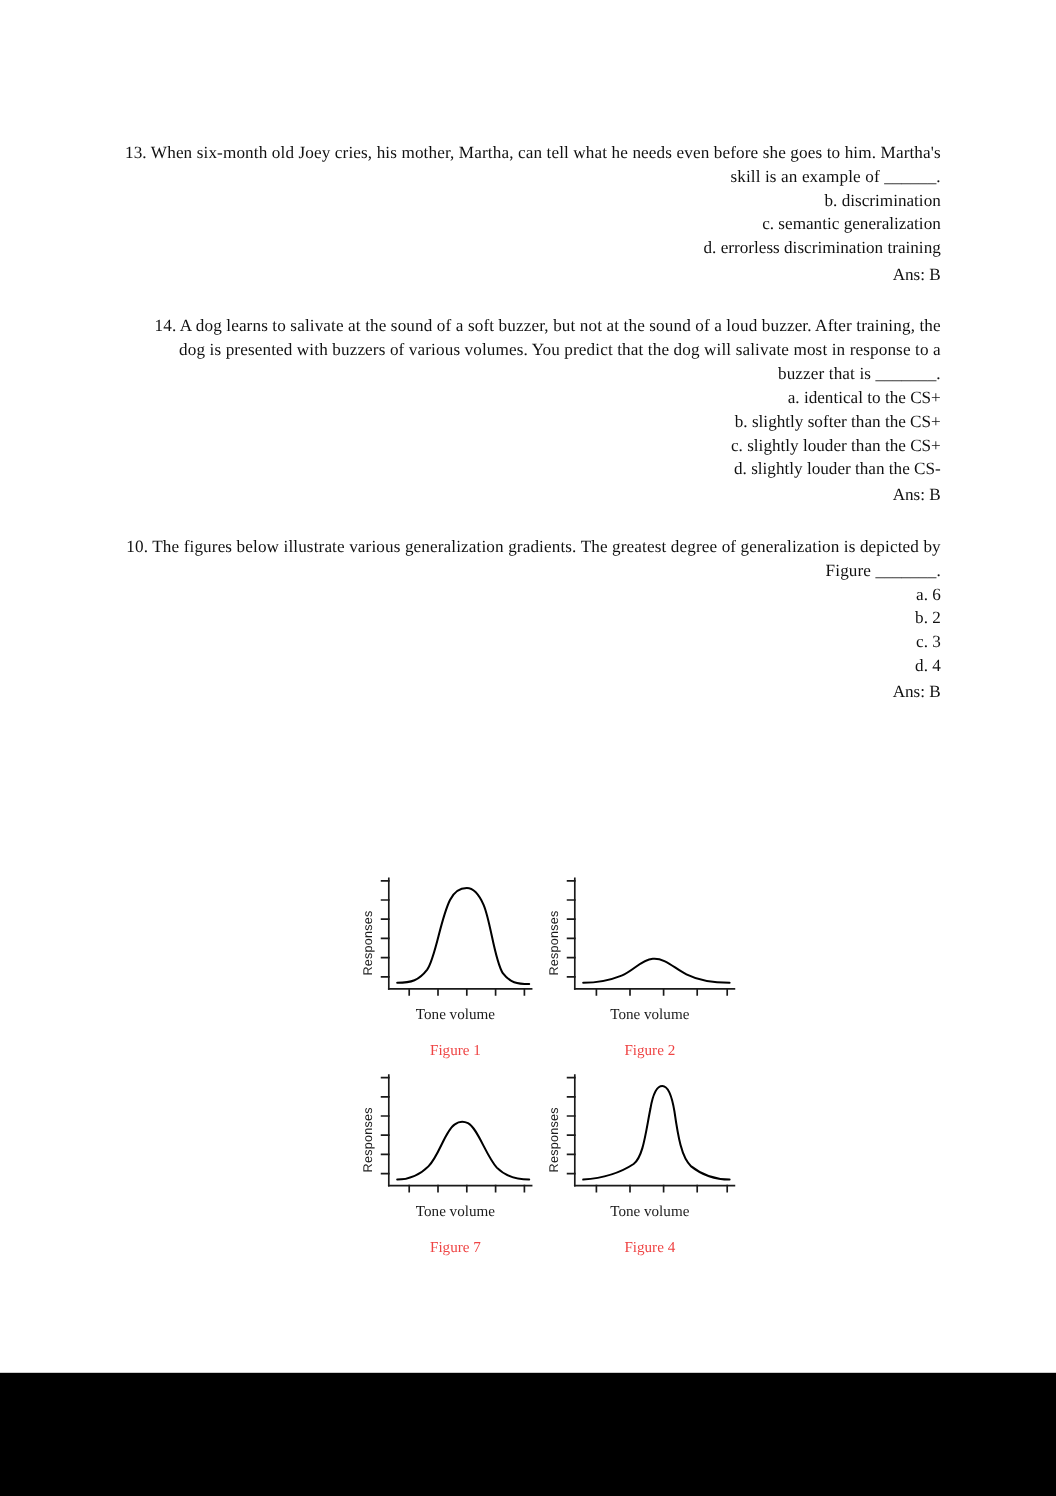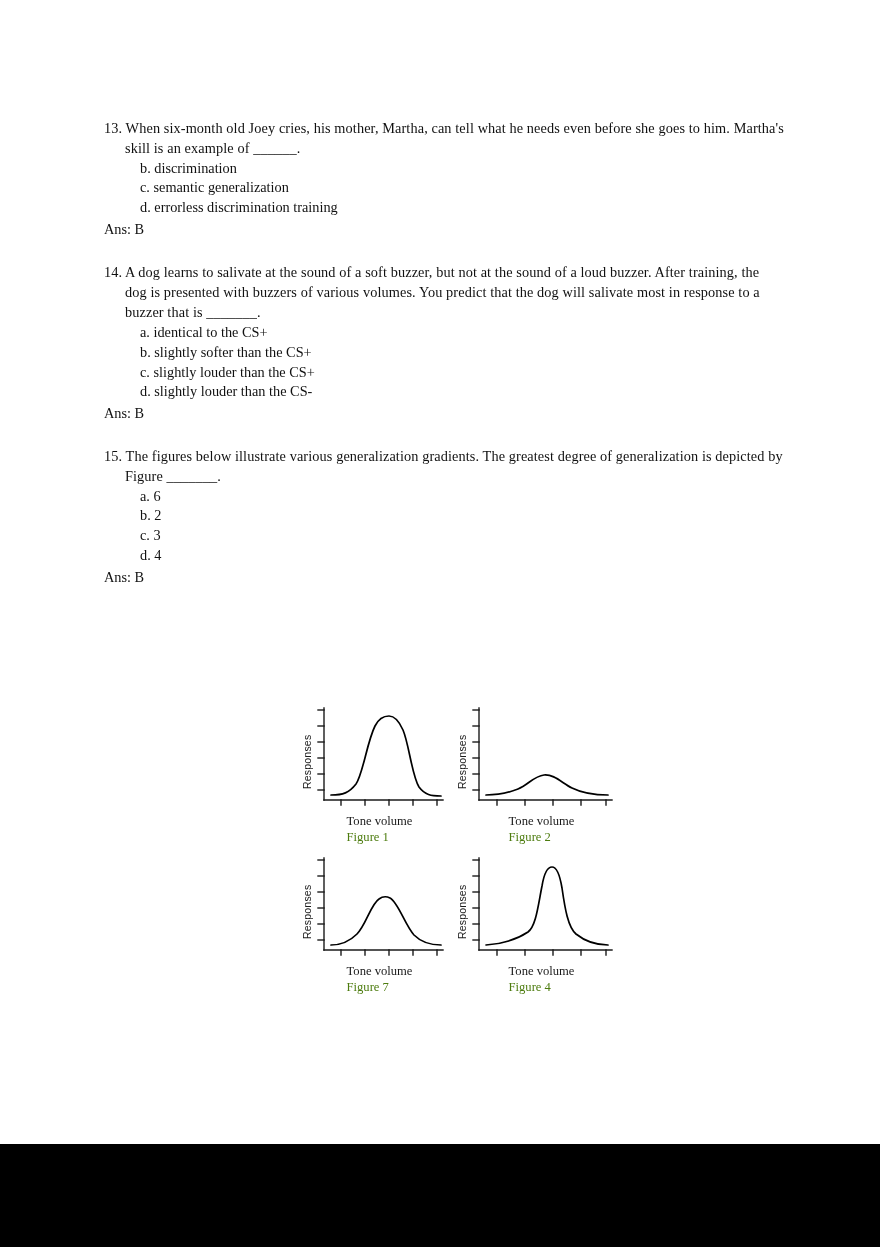--- a/index.html
+++ b/index.html
@@ -19,20 +19,21 @@
   .content {
     position: absolute;
     left: 104px;
     top: 118px;
     width: 680px;
   }
 
   
   .question-block {
     margin-bottom: 22px;
+    text-align: right;
   }
   .q-stem {
     font-size: 14.3px;
     line-height: 1.42;
     text-indent: -21px;
     padding-left: 21px;
     margin: 0 0 0 0;
     letter-spacing: 0.1px;
   }
   .q-options {
@@ -48,21 +49,21 @@
   .q-answer {
     font-size: 14.3px;
     line-height: 1.45;
     margin-top: 1px;
   }
 
   
   .figures {
     position: absolute;
     left: 300px;
-    top: 704px;
+    top: 728px;
     width: 330px;
   }
   .fig-row {
     display: flex;
     flex-direction: row;
     align-items: flex-start;
   }
   .figure {
     display: flex;
     flex-direction: column;
@@ -92,23 +93,23 @@
   .fig-xlabel {
     font-size: 12.6px;
     line-height: 1.2;
     margin-top: 2px;
     color: #1a1a1a;
     text-align: center;
   }
   .fig-caption {
     font-size: 12.6px;
     line-height: 1.25;
-    margin-top: 1px;
-    color: #4d7c0f;
-    text-align: left;
+    margin-top: 15px;
+    color: #ef4444;
+    text-align: center;
   }
   .fig-labels {
     margin-left: 14px;
   }
 
   
   .fig-col-1 { margin-right: 10px; }
   .fig-row-2 { margin-top: 8px; }
 
   
@@ -143,21 +144,21 @@
       <ul class="q-options">
         <li>a. identical to the CS+</li>
         <li>b. slightly softer than the CS+</li>
         <li>c. slightly louder than the CS+</li>
         <li>d. slightly louder than the CS-</li>
       </ul>
       <div class="q-answer">Ans: B</div>
     </div>
 
     <div class="question-block">
-      <p class="q-stem">15. The figures below illustrate various generalization gradients. The greatest degree of generalization is depicted by Figure _______.</p>
+      <p class="q-stem">10. The figures below illustrate various generalization gradients. The greatest degree of generalization is depicted by Figure _______.</p>
       <ul class="q-options">
         <li>a. 6</li>
         <li>b. 2</li>
         <li>c. 3</li>
         <li>d. 4</li>
       </ul>
       <div class="q-answer">Ans: B</div>
     </div>
 
   </div>

